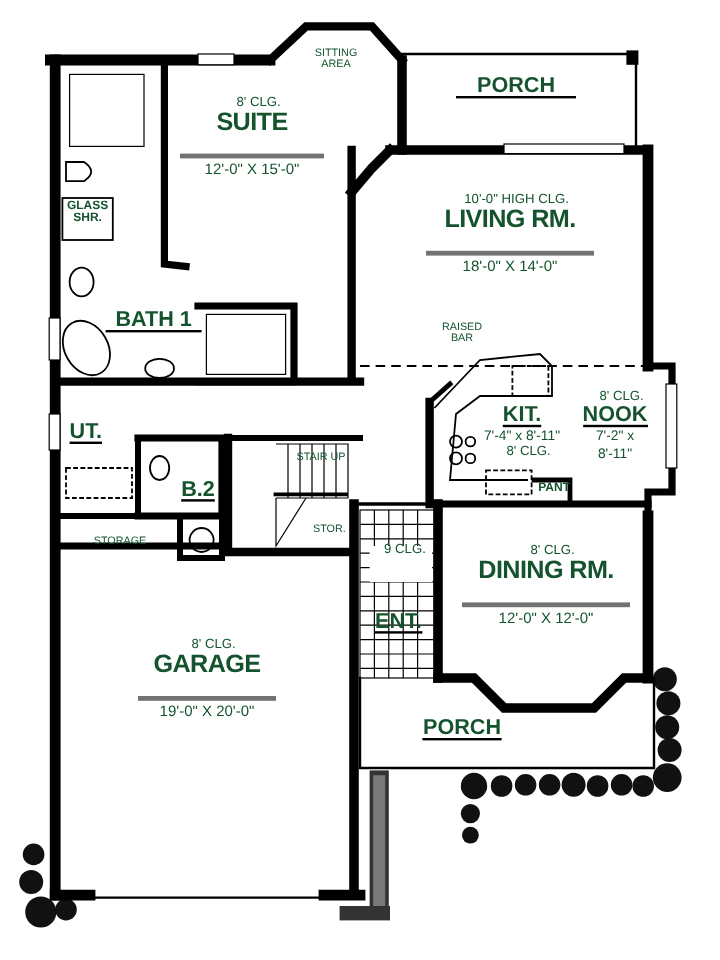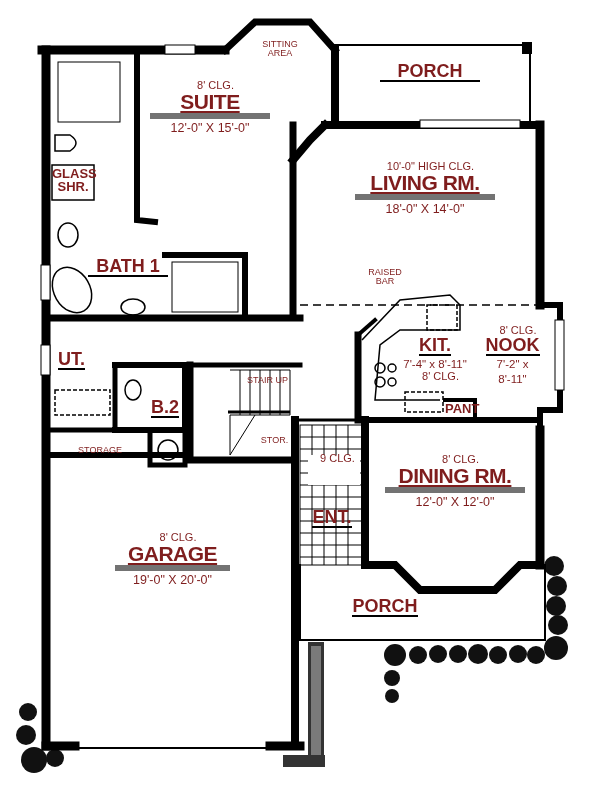--- a/index.html
+++ b/index.html
@@ -1,24 +1,24 @@
 <!DOCTYPE html>
 <html><head>
 <meta charset="utf-8">
 <style>
   html, body { margin:0; padding:0; background:#ffffff; }
   body { width:600px; height:800px; position:relative; overflow:hidden; font-family:"Liberation Sans", sans-serif; color:#000; }
   #plan { position:absolute; left:0; top:0; width:600px; height:800px; }
-  .lbl { position:absolute; text-align:center; line-height:1; white-space:nowrap; color:#7f1d1d; }
+  .lbl { position:absolute; text-align:center; line-height:1; white-space:nowrap; color:#14532d; }
   .clg { font-size:11px;margin-left:11px; }
   .name { font-size:21px; font-weight:bold; letter-spacing:-0.5px; }
-  .name.u { border-bottom:6px solid #737373; padding-bottom:1px;text-decoration:underline; }
+  .name.u { border-bottom:4px solid #737373; padding-bottom:16px; }
   .dim { font-size:12.5px; margin-top:3px; }
   .small { font-size:9px; font-weight:normal; }
-  .smallb { font-size:13px; font-weight:bold; }
+  .smallb { font-size:10px; font-weight:bold; }
   .mid { font-size:18px; font-weight:bold; }
   .mid.u { border-bottom:2px solid #000; }
 </style>
 </head>
 <body>
 
 <svg id="plan" viewBox="0 0 600 800" xmlns="http://www.w3.org/2000/svg">
 
   <g fill="#111">
     <circle cx="554" cy="566" r="10"></circle>

